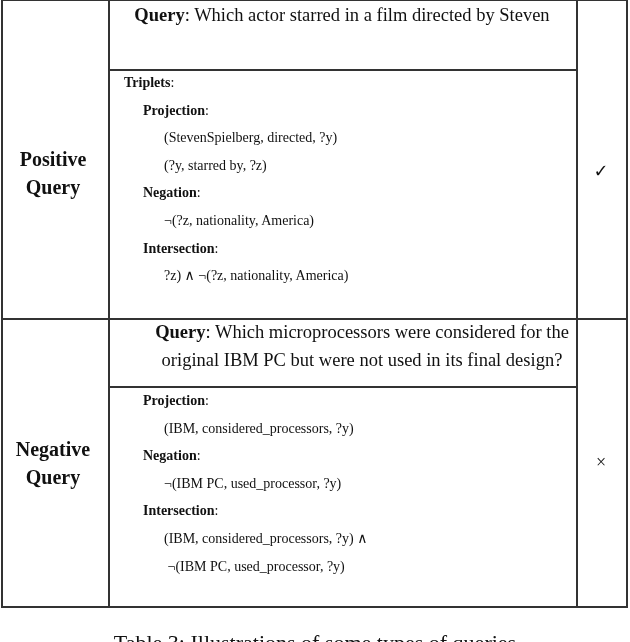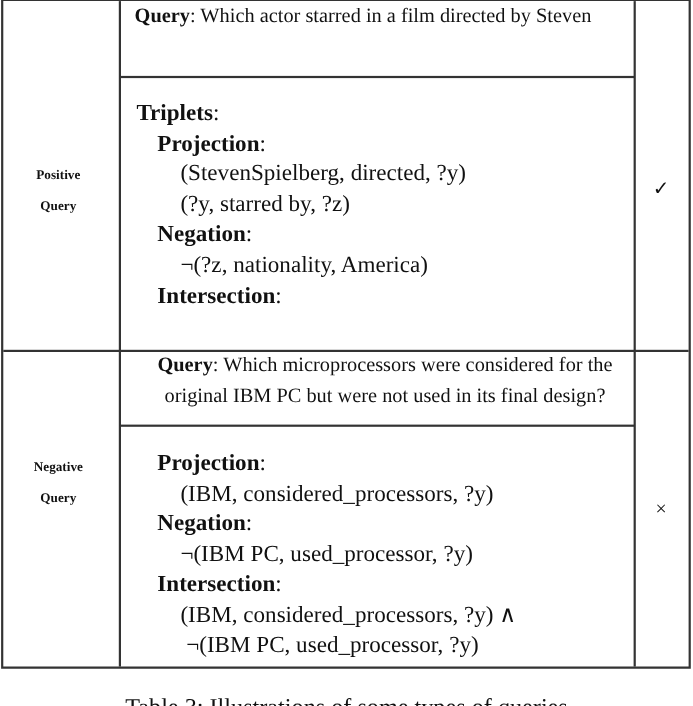--- a/index.html
+++ b/index.html
@@ -3,26 +3,26 @@
 <meta charset="utf-8">
 <style>
   html, body { margin: 0; padding: 0; background: #ffffff; }
   body { width: 630px; height: 642px; overflow: hidden; position: relative;
          font-family: "Liberation Serif", "DejaVu Serif", serif; color: #111; }
   .tbl { position: absolute; left: 1px; top: 0px; width: 627px; height: 608px;
          border: 2px solid #333; border-top: 1px solid #333; box-sizing: border-box; }
   .vline { position: absolute; top: 0; bottom: 0; width: 2px; background: #333; }
   .hline { position: absolute; height: 2px; background: #333; }
   .label { position: absolute; left: 0; width: 106px; text-align: center; font-weight: bold;
-           font-size: 12px; line-height: 28px; }
+           font-size: 20px; line-height: 28px; }
   .mark { position: absolute; left: 577px; width: 48px; text-align: center; font-size: 18px; }
-  .query { position: absolute; left: 96px; width: 468px; text-align: center; font-size: 18.5px;
+  .query { position: absolute; left: 108px; width: 468px; text-align: center; font-size: 18.5px;
            line-height: 28px; }
   .query b { font-weight: bold; }
-  .block { position: absolute; left: 124px; font-size: 21px; line-height: 27.6px; white-space: nowrap; margin-top: 20px; }
+  .block { position: absolute; left: 124px; font-size: 14px; line-height: 27.6px; white-space: nowrap; }
   .l1 { padding-left: 0; }
   .l2 { padding-left: 19px; font-weight: bold; }
   .l2 span.colon, .l1 span.colon { font-weight: normal; }
   .l3 { padding-left: 40px; }
   .l1 b { font-weight: bold; }
   .caption { position: absolute; left: 0; width: 630px; top: 628px; text-align: center;
              font-size: 22px; line-height: 30px; white-space: nowrap; }
 </style>
 </head>
 <body>
@@ -48,23 +48,24 @@
 </div>
 
 <div class="block" style="top:69px;">
   <div class="l1"><b>Triplets</b><span class="colon">:</span></div>
   <div class="l2"><span>Projection</span><span class="colon">:</span></div>
   <div class="l3">(StevenSpielberg, directed, ?y)</div>
   <div class="l3">(?y, starred by, ?z)</div>
   <div class="l2"><span>Negation</span><span class="colon">:</span></div>
   <div class="l3">¬(?z, nationality, America)</div>
   <div class="l2"><span>Intersection</span><span class="colon">:</span></div>
+  <div class="l3">?z) ∧ ¬(?z, nationality, America)</div>
 </div>
 
-<div class="label" style="top:410px;">
+<div class="label" style="top:435px;">
   <div>Negative</div>
   <div>Query</div>
 </div>
 <div class="mark" style="top:452px;">×</div>
 
 <div class="query" style="top:318px;padding-left:20px;">
   <div><b>Query</b><span>: Which microprocessors were considered for the</span></div>
   <div>original IBM PC but were not used in its final design?</div>
 </div>
 

